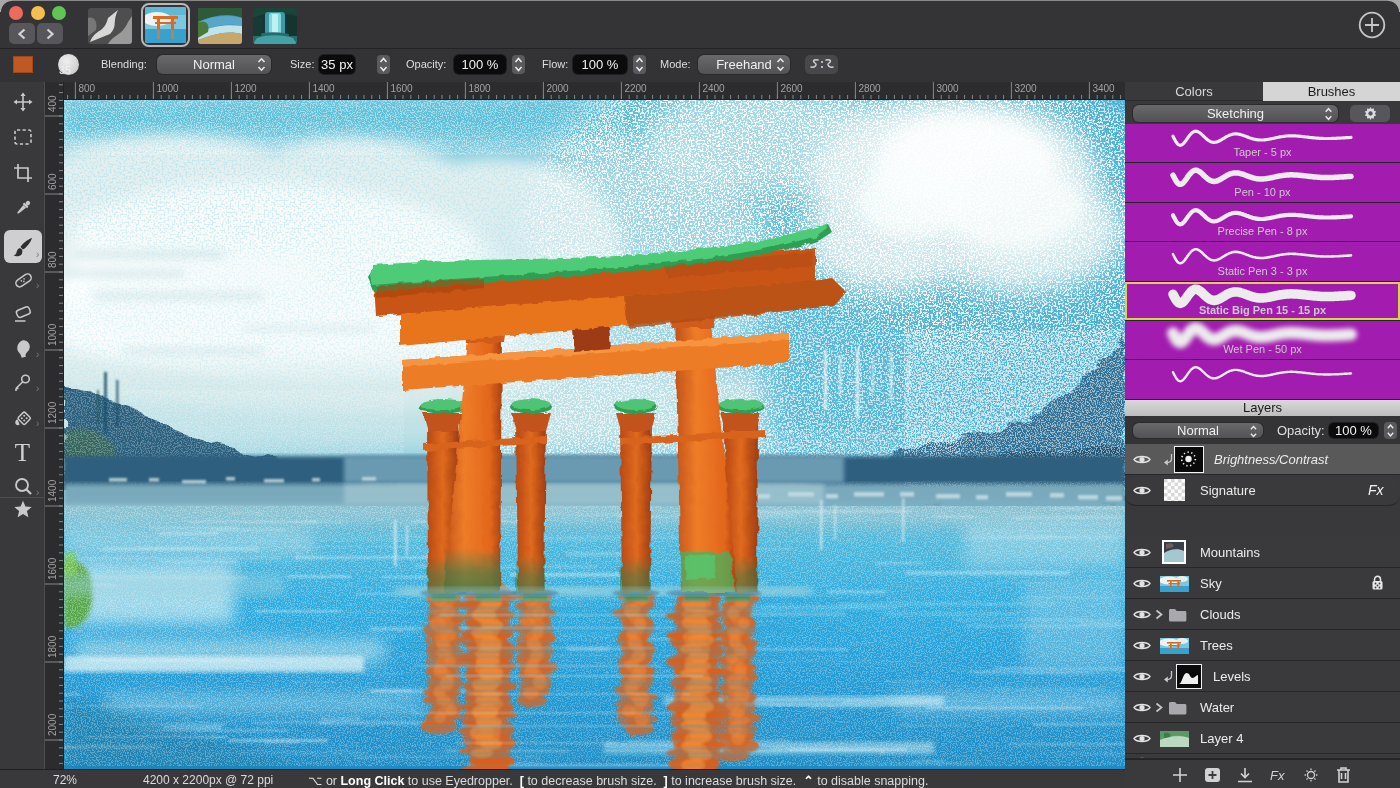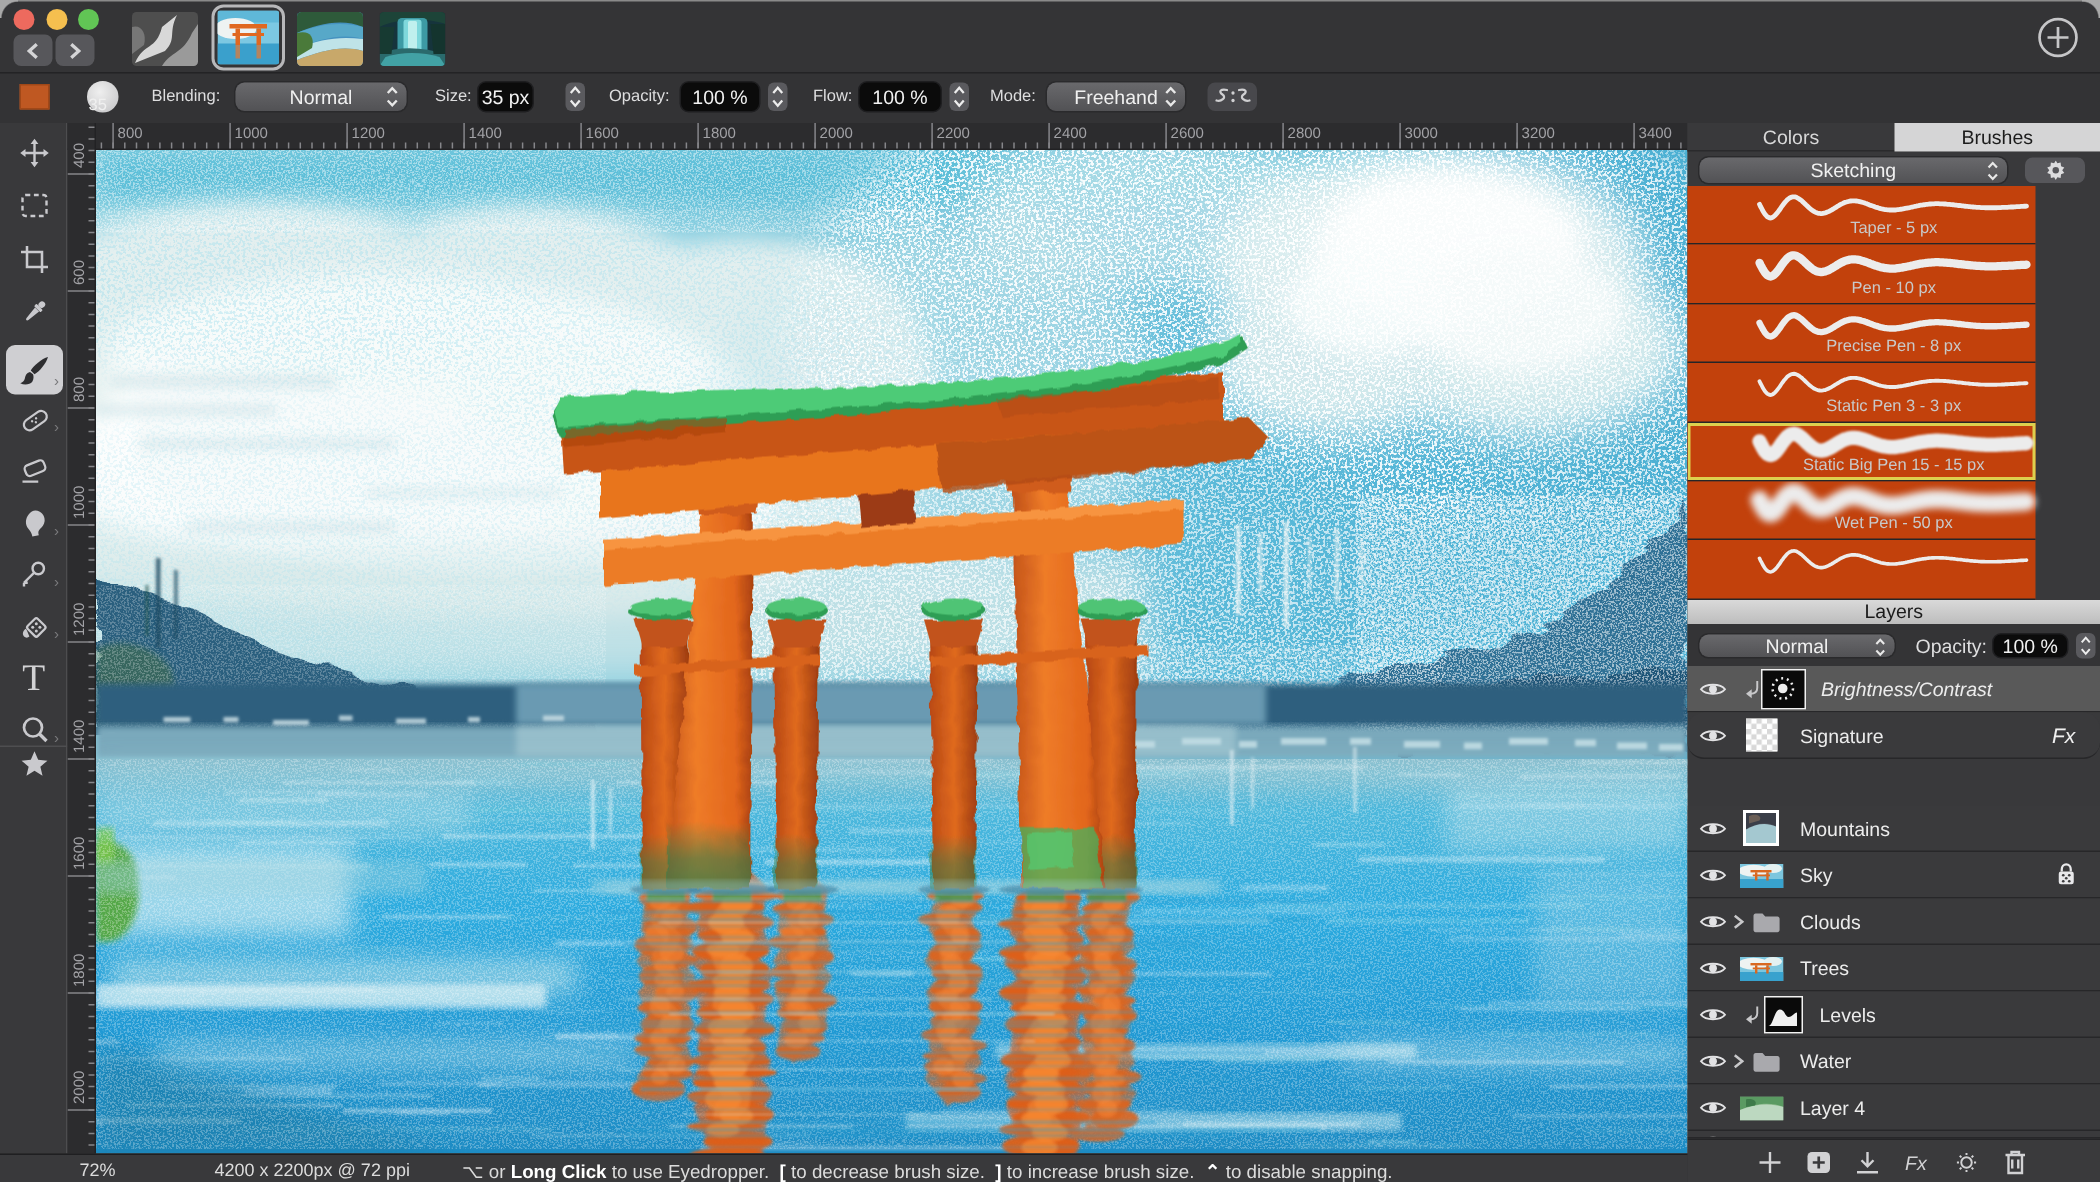--- a/index.html
+++ b/index.html
@@ -45,21 +45,21 @@
   #canvas { position:absolute; left:64px; top:100px; width:1061px; height:669px; background:#9ed8e4; }
 
   
   #rpanel { position:absolute; left:1125px; top:82px; width:275px; height:706px; background:#39393b; }
   #tabs { position:absolute; left:0; top:0; width:275px; height:19px; background:#39393b;
     border-bottom:1px solid #2a2a2c; }
   #tab-brushes { position:absolute; left:138px; top:0; width:137px; height:19px; background:#d5d5d6;
     color:#1c1c1c; font-size:13px; text-align:center; line-height:19px; }
   #tab-colors { position:absolute; left:0; top:0; width:138px; height:19px;
     color:#d8d8d8; font-size:13px; text-align:center; line-height:19px; }
-  .brow { position:absolute; left:0; width:232px; background:#c2410c; border-bottom:1px solid #252527; }
+  .brow { position:absolute; left:0; width:275px; background:#a21caf; border-bottom:1px solid #252527; }
   .brlabel { position:absolute; width:275px; text-align:center; font-size:11px; color:#c9c9c9; bottom:4px; }
   #layershdr { position:absolute; left:0; top:318px; width:275px; height:16px;
     background:linear-gradient(#d9d9d9,#bdbdbd); color:#1b1b1b; font-size:13px;
     text-align:center; line-height:16px; }
   .lrow { position:absolute; left:0; width:275px; height:31px; background:#3a3a3c;
     border-bottom:1px solid #272729; color:#ececec; font-size:13px; }
   .lname { position:absolute; left:75px; top:8px; }
 
   
   #statusbar { position:absolute; left:0; top:769px; width:1125px; height:19px;
@@ -1212,21 +1212,21 @@
         <div class="brlabel">Precise Pen - 8 px</div>
       </div>
       <div class="brow" style="top:160.2px; height:39.4px;">
         <svg width="275" height="39" viewBox="0 0 275 39" style="position:absolute;left:0;top:0;">
           <g transform="translate(45,2)">
             <path d="M3.0,10.2 L3.7,11.7 L4.5,13.1 L5.2,14.5 L6.0,15.8 L6.7,16.9 L7.5,17.8 L8.2,18.5 L8.9,18.9 L9.7,19.2 L10.4,19.3 L11.2,19.1 L11.9,18.8 L12.6,18.3 L13.4,17.6 L14.1,16.8 L14.9,15.9 L15.6,14.9 L16.4,13.9 L17.1,12.8 L17.8,11.7 L18.6,10.7 L19.3,9.7 L20.1,8.8 L20.8,8.0 L21.5,7.2 L22.3,6.6 L23.0,6.1 L23.8,5.7 L24.5,5.4 L25.2,5.3 L26.0,5.2 L26.7,5.3 L27.5,5.5 L28.2,5.9 L29.0,6.3 L29.7,6.8 L30.4,7.3 L31.2,7.9 L31.9,8.6 L32.7,9.3 L33.4,10.0 L34.1,10.7 L34.9,11.4 L35.6,12.1 L36.4,12.8 L37.1,13.4 L37.9,14.0 L38.6,14.5 L39.3,15.0 L40.1,15.4 L40.8,15.7 L41.6,16.0 L42.3,16.2 L43.1,16.3 L43.8,16.4 L44.5,16.4 L45.3,16.3 L46.0,16.1 L46.8,16.0 L47.5,15.7 L48.2,15.4 L49.0,15.1 L49.7,14.7 L50.5,14.3 L51.2,13.9 L52.0,13.4 L52.7,13.0 L53.4,12.5 L54.2,12.1 L54.9,11.6 L55.7,11.2 L56.4,10.7 L57.1,10.3 L57.9,9.9 L58.6,9.6 L59.4,9.2 L60.1,8.9 L60.9,8.7 L61.6,8.5 L62.3,8.3 L63.1,8.1 L63.8,8.0 L64.6,7.9 L65.3,7.9 L66.0,7.9 L66.8,7.9 L67.5,8.0 L68.3,8.1 L69.0,8.2 L69.8,8.4 L70.5,8.6 L71.2,8.8 L72.0,9.0 L72.7,9.2 L73.5,9.5 L74.2,9.7 L74.9,10.0 L75.7,10.3 L76.4,10.6 L77.2,10.9 L77.9,11.1 L78.6,11.4 L79.4,11.7 L80.1,12.0 L80.9,12.2 L81.6,12.4 L82.4,12.7 L83.1,12.9 L83.8,13.1 L84.6,13.3 L85.3,13.4 L86.1,13.6 L86.8,13.7 L87.5,13.8 L88.3,13.9 L89.0,13.9 L89.8,14.0 L90.5,14.0 L91.3,14.0 L92.0,14.0 L92.7,14.0 L93.5,14.0 L94.2,13.9 L95.0,13.8 L95.7,13.7 L96.5,13.6 L97.2,13.5 L97.9,13.4 L98.7,13.3 L99.4,13.1 L100.2,13.0 L100.9,12.8 L101.6,12.7 L102.4,12.5 L103.1,12.4 L103.9,12.2 L104.6,12.0 L105.3,11.9 L106.1,11.7 L106.8,11.5 L107.6,11.4 L108.3,11.2 L109.1,11.1 L109.8,10.9 L110.5,10.8 L111.3,10.7 L112.0,10.6 L112.8,10.5 L113.5,10.4 L114.2,10.3 L115.0,10.2 L115.7,10.1 L116.5,10.0 L117.2,10.0 L118.0,9.9 L118.7,9.9 L119.4,9.9 L120.2,9.8 L120.9,9.8 L121.7,9.8 L122.4,9.8 L123.2,9.9 L123.9,9.9 L124.6,9.9 L125.4,9.9 L126.1,10.0 L126.9,10.0 L127.6,10.1 L128.3,10.2 L129.1,10.2 L129.8,10.3 L130.6,10.4 L131.3,10.4 L132.0,10.5 L132.8,10.6 L133.5,10.7 L134.3,10.8 L135.0,10.9 L135.8,11.0 L136.5,11.0 L137.2,11.1 L138.0,11.2 L138.7,11.3 L139.5,11.4 L140.2,11.5 L141.0,11.6 L141.7,11.6 L142.4,11.7 L143.2,11.8 L143.9,11.9 L144.7,11.9 L145.4,12.0 L146.1,12.1 L146.9,12.1 L147.6,12.2 L148.4,12.2 L149.1,12.3 L149.8,12.3 L150.6,12.4 L151.3,12.4 L152.1,12.4 L152.8,12.4 L153.6,12.5 L154.3,12.5 L155.0,12.5 L155.8,12.5 L156.5,12.5 L157.3,12.5 L158.0,12.5 L158.8,12.5 L159.5,12.5 L160.2,12.5 L161.0,12.5 L161.7,12.4 L162.5,12.4 L163.2,12.4 L163.9,12.4 L164.7,12.3 L165.4,12.3 L166.2,12.3 L166.9,12.2 L167.7,12.2 L168.4,12.2 L169.1,12.1 L169.9,12.1 L170.6,12.0 L171.4,12.0 L172.1,12.0 L172.8,11.9 L173.6,11.9 L174.3,11.8 L175.1,11.8 L175.8,11.7 L176.5,11.7 L177.3,11.6 L178.0,11.6 L178.8,11.6 L179.5,11.5 L180.3,11.5 L181.0,11.4" fill="none" stroke="#ececec" stroke-width="2.6" stroke-linecap="round"></path>
           </g>
         </svg>
         <div class="brlabel">Static Pen 3 - 3 px</div>
       </div>
-      <div class="brow" style="top:199.6px; height:39.4px; box-shadow:inset 0 0 0 2px #ddd04e;">
+      <div class="brow" style="top:199.6px; height:39.4px; box-shadow:inset 0 0 0 2px #ddd04e;font-weight:bold;">
         <svg width="275" height="39" viewBox="0 0 275 39" style="position:absolute;left:0;top:0;">
           <g transform="translate(45,2)">
             <path d="M3.0,10.2 L3.7,11.7 L4.5,13.1 L5.2,14.5 L6.0,15.8 L6.7,16.9 L7.5,17.8 L8.2,18.5 L8.9,18.9 L9.7,19.2 L10.4,19.3 L11.2,19.1 L11.9,18.8 L12.6,18.3 L13.4,17.6 L14.1,16.8 L14.9,15.9 L15.6,14.9 L16.4,13.9 L17.1,12.8 L17.8,11.7 L18.6,10.7 L19.3,9.7 L20.1,8.8 L20.8,8.0 L21.5,7.2 L22.3,6.6 L23.0,6.1 L23.8,5.7 L24.5,5.4 L25.2,5.3 L26.0,5.2 L26.7,5.3 L27.5,5.5 L28.2,5.9 L29.0,6.3 L29.7,6.8 L30.4,7.3 L31.2,7.9 L31.9,8.6 L32.7,9.3 L33.4,10.0 L34.1,10.7 L34.9,11.4 L35.6,12.1 L36.4,12.8 L37.1,13.4 L37.9,14.0 L38.6,14.5 L39.3,15.0 L40.1,15.4 L40.8,15.7 L41.6,16.0 L42.3,16.2 L43.1,16.3 L43.8,16.4 L44.5,16.4 L45.3,16.3 L46.0,16.1 L46.8,16.0 L47.5,15.7 L48.2,15.4 L49.0,15.1 L49.7,14.7 L50.5,14.3 L51.2,13.9 L52.0,13.4 L52.7,13.0 L53.4,12.5 L54.2,12.1 L54.9,11.6 L55.7,11.2 L56.4,10.7 L57.1,10.3 L57.9,9.9 L58.6,9.6 L59.4,9.2 L60.1,8.9 L60.9,8.7 L61.6,8.5 L62.3,8.3 L63.1,8.1 L63.8,8.0 L64.6,7.9 L65.3,7.9 L66.0,7.9 L66.8,7.9 L67.5,8.0 L68.3,8.1 L69.0,8.2 L69.8,8.4 L70.5,8.6 L71.2,8.8 L72.0,9.0 L72.7,9.2 L73.5,9.5 L74.2,9.7 L74.9,10.0 L75.7,10.3 L76.4,10.6 L77.2,10.9 L77.9,11.1 L78.6,11.4 L79.4,11.7 L80.1,12.0 L80.9,12.2 L81.6,12.4 L82.4,12.7 L83.1,12.9 L83.8,13.1 L84.6,13.3 L85.3,13.4 L86.1,13.6 L86.8,13.7 L87.5,13.8 L88.3,13.9 L89.0,13.9 L89.8,14.0 L90.5,14.0 L91.3,14.0 L92.0,14.0 L92.7,14.0 L93.5,14.0 L94.2,13.9 L95.0,13.8 L95.7,13.7 L96.5,13.6 L97.2,13.5 L97.9,13.4 L98.7,13.3 L99.4,13.1 L100.2,13.0 L100.9,12.8 L101.6,12.7 L102.4,12.5 L103.1,12.4 L103.9,12.2 L104.6,12.0 L105.3,11.9 L106.1,11.7 L106.8,11.5 L107.6,11.4 L108.3,11.2 L109.1,11.1 L109.8,10.9 L110.5,10.8 L111.3,10.7 L112.0,10.6 L112.8,10.5 L113.5,10.4 L114.2,10.3 L115.0,10.2 L115.7,10.1 L116.5,10.0 L117.2,10.0 L118.0,9.9 L118.7,9.9 L119.4,9.9 L120.2,9.8 L120.9,9.8 L121.7,9.8 L122.4,9.8 L123.2,9.9 L123.9,9.9 L124.6,9.9 L125.4,9.9 L126.1,10.0 L126.9,10.0 L127.6,10.1 L128.3,10.2 L129.1,10.2 L129.8,10.3 L130.6,10.4 L131.3,10.4 L132.0,10.5 L132.8,10.6 L133.5,10.7 L134.3,10.8 L135.0,10.9 L135.8,11.0 L136.5,11.0 L137.2,11.1 L138.0,11.2 L138.7,11.3 L139.5,11.4 L140.2,11.5 L141.0,11.6 L141.7,11.6 L142.4,11.7 L143.2,11.8 L143.9,11.9 L144.7,11.9 L145.4,12.0 L146.1,12.1 L146.9,12.1 L147.6,12.2 L148.4,12.2 L149.1,12.3 L149.8,12.3 L150.6,12.4 L151.3,12.4 L152.1,12.4 L152.8,12.4 L153.6,12.5 L154.3,12.5 L155.0,12.5 L155.8,12.5 L156.5,12.5 L157.3,12.5 L158.0,12.5 L158.8,12.5 L159.5,12.5 L160.2,12.5 L161.0,12.5 L161.7,12.4 L162.5,12.4 L163.2,12.4 L163.9,12.4 L164.7,12.3 L165.4,12.3 L166.2,12.3 L166.9,12.2 L167.7,12.2 L168.4,12.2 L169.1,12.1 L169.9,12.1 L170.6,12.0 L171.4,12.0 L172.1,12.0 L172.8,11.9 L173.6,11.9 L174.3,11.8 L175.1,11.8 L175.8,11.7 L176.5,11.7 L177.3,11.6 L178.0,11.6 L178.8,11.6 L179.5,11.5 L180.3,11.5 L181.0,11.4" fill="none" stroke="#ececec" stroke-width="9.5" stroke-linecap="round" filter="blur(0.6px)"></path>
           </g>
         </svg>
         <div class="brlabel">Static Big Pen 15 - 15 px</div>
       </div>
       <div class="brow" style="top:239px; height:39.4px;">
         <svg width="275" height="39" viewBox="0 0 275 39" style="position:absolute;left:0;top:0;">
           <g transform="translate(45,2)">

